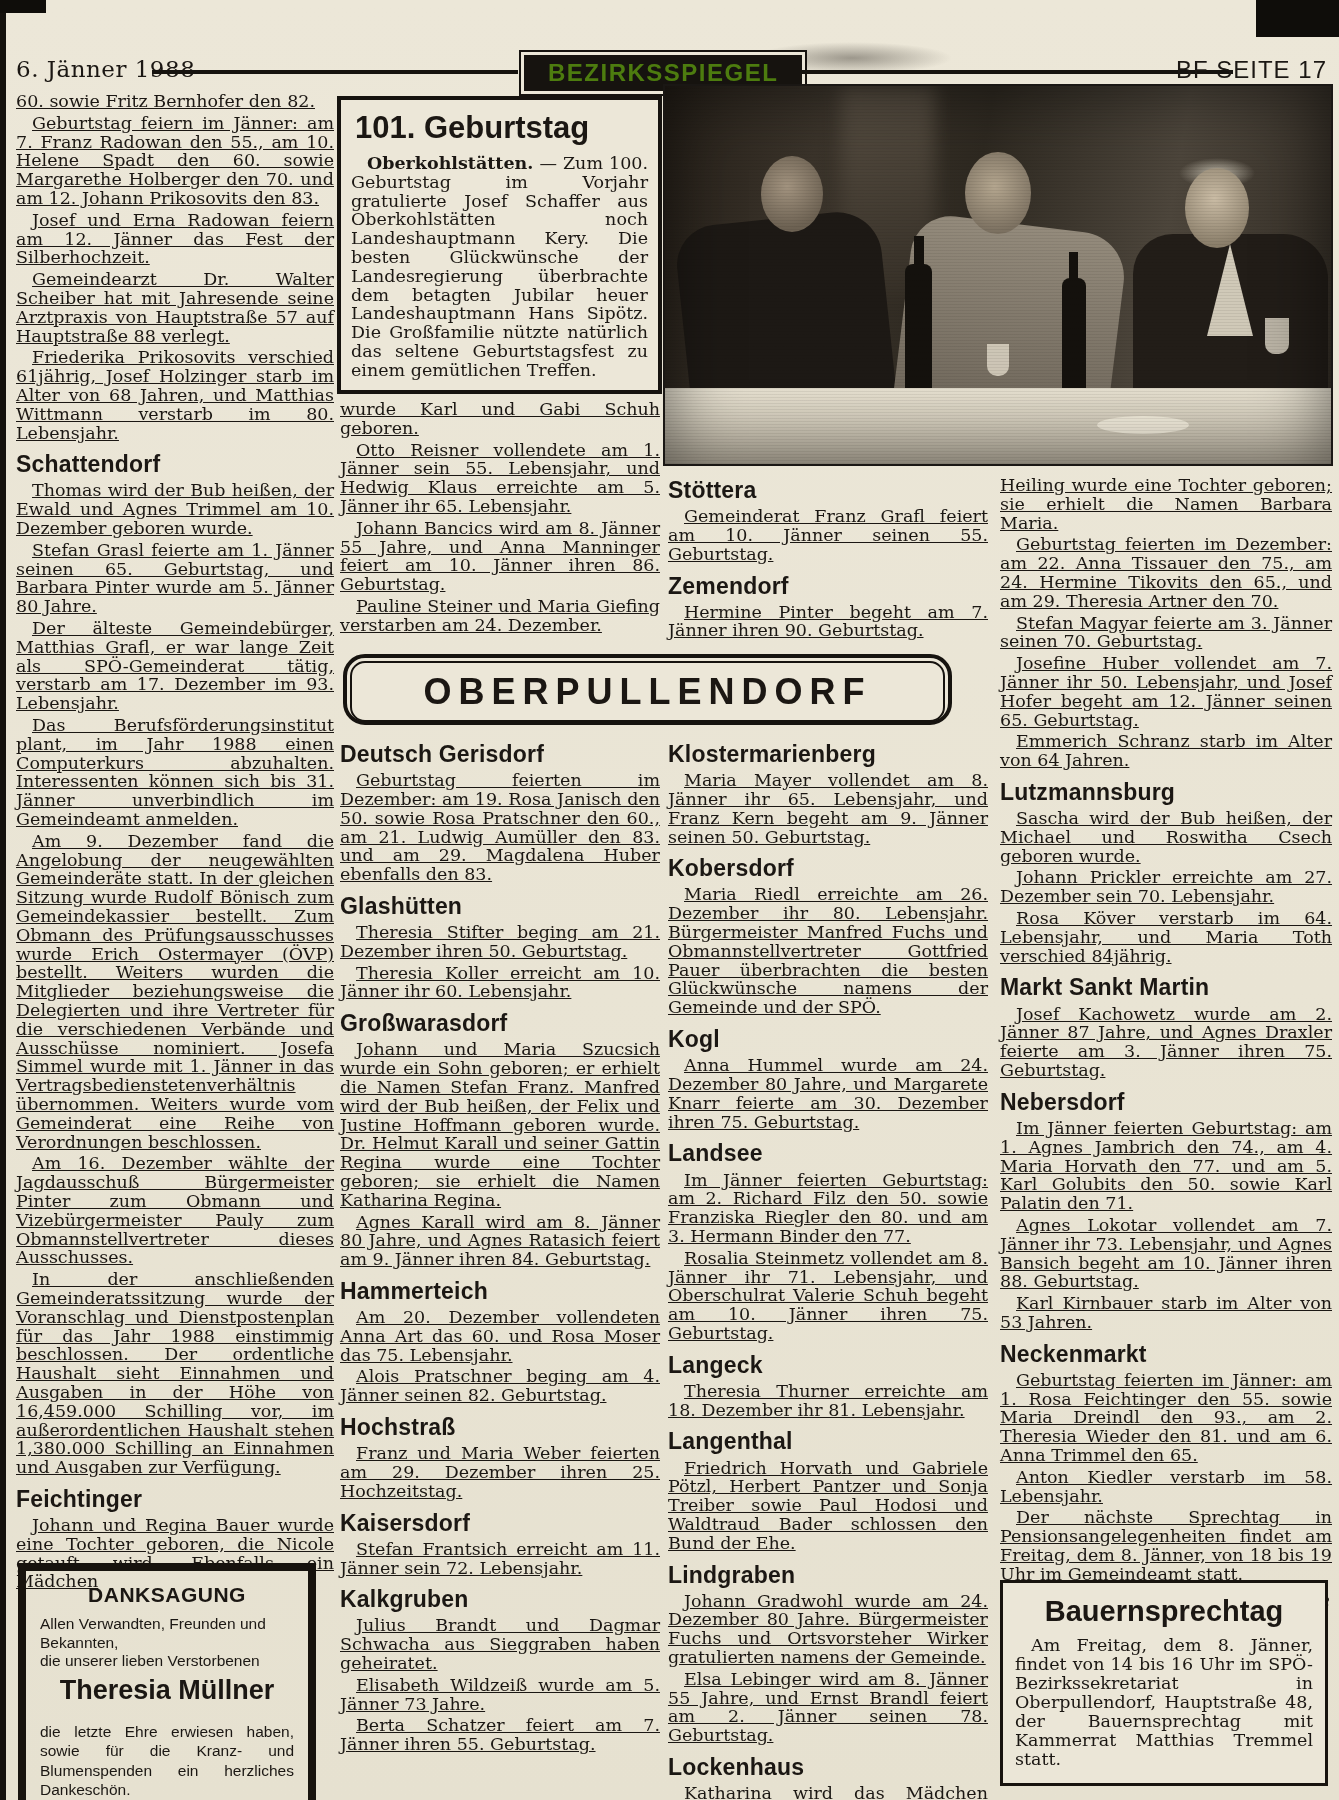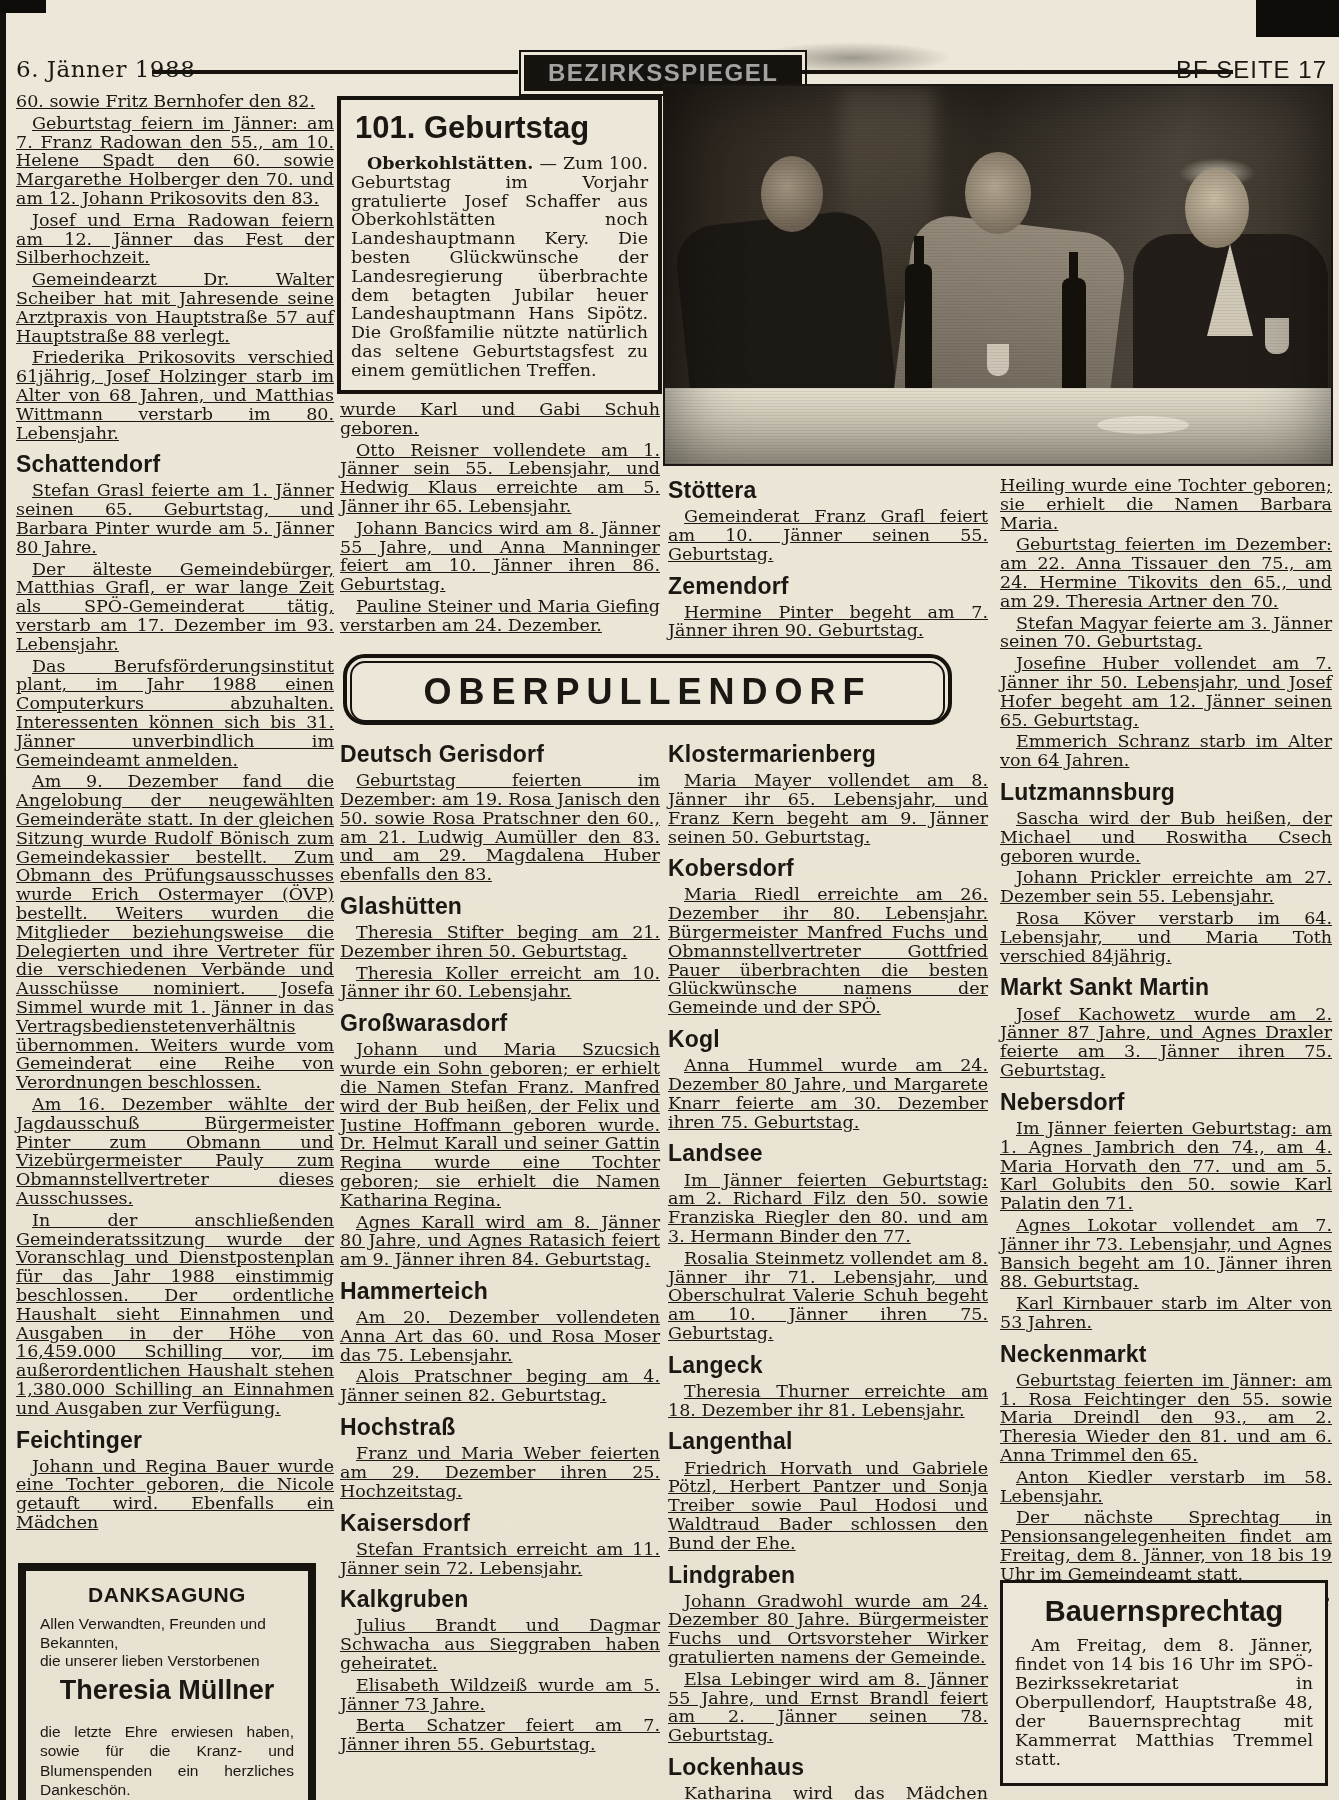--- a/index.html
+++ b/index.html
@@ -11,21 +11,21 @@
   .corner-tl{position:absolute;left:0;top:0;width:46px;height:13px;background:#0f0d0a;}
   .corner-tr{position:absolute;left:1256px;top:0;width:83px;height:37px;background:#0f0d0a;}
   .smudge{position:absolute;left:752px;top:42px;width:200px;height:32px;border-radius:50%;
           background:radial-gradient(closest-side,rgba(60,55,48,.45),rgba(60,55,48,0));}
   
   .date{position:absolute;left:16px;top:56px;font-size:23px;letter-spacing:.5px;}
   .rule{position:absolute;top:70px;height:4px;background:#16130f;}
   .rule-l{left:152px;width:366px;}
   .rule-r{left:801px;width:432px;}
   .masthead{position:absolute;left:519px;top:50px;border:2px solid #16130f;padding:3px;background:#ebe6d7;}
-  .masthead-in{background:#16130f;color:#a3a3a3;font-family:"Liberation Sans",sans-serif;
+  .masthead-in{background:#16130f;color:#4d7c0f;font-family:"Liberation Sans",sans-serif;
                font-weight:bold;font-size:24px;letter-spacing:1.5px;padding:4px 24px;}
   .page-label{position:absolute;right:12px;top:56px;font-family:"Liberation Sans",sans-serif;
               font-size:24px;letter-spacing:1px;}
   
   .col{position:absolute;font-size:17.5px;line-height:18.8px;}
   .p{margin:0 0 3px;text-align:justify;text-indent:16px;hyphens:auto;text-decoration:underline;-webkit-hyphens:auto;}
   .p.flush{text-indent:0;}
   .h{font-family:"Liberation Sans",sans-serif;font-weight:bold;font-size:23px;
      line-height:1.05;margin:10px 0 5px;letter-spacing:.2px;}
   
@@ -139,20 +139,21 @@
   </div>
 
   <div class="col" style="left:16px;top:92px;width:318px;">
     <p class="p flush">60. sowie Fritz Bernhofer den 82.</p>
     <p class="p">Geburtstag feiern im Jänner: am 7. Franz Radowan den 55., am 10. Helene Spadt den 60. sowie Margarethe Holberger den 70. und am 12. Johann Prikosovits den 83.</p>
     <p class="p">Josef und Erna Radowan feiern am 12. Jänner das Fest der Silberhochzeit.</p>
     <p class="p">Gemeindearzt Dr. Walter Scheiber hat mit Jahresende seine Arztpraxis von Hauptstraße 57 auf Hauptstraße 88 verlegt.</p>
     <p class="p">Friederika Prikosovits verschied 61jährig, Josef Holzinger starb im Alter von 68 Jahren, und Matthias Wittmann verstarb im 80. Lebensjahr.</p>
     <div class="section">
       <div class="h">Schattendorf</div>
+      <p class="p">Thomas wird der Bub heißen, der Ewald und Agnes Trimmel am 10. Dezember geboren wurde.</p>
       <p class="p">Stefan Grasl feierte am 1. Jänner seinen 65. Geburtstag, und Barbara Pinter wurde am 5. Jänner 80 Jahre.</p>
       <p class="p">Der älteste Gemeindebürger, Matthias Grafl, er war lange Zeit als SPÖ-Gemeinderat tätig, verstarb am 17. Dezember im 93. Lebensjahr.</p>
       <p class="p">Das Berufsförderungsinstitut plant, im Jahr 1988 einen Computerkurs abzuhalten. Interessenten können sich bis 31. Jänner unverbindlich im Gemeindeamt anmelden.</p>
       <p class="p">Am 9. Dezember fand die Angelobung der neugewählten Gemeinderäte statt. In der gleichen Sitzung wurde Rudolf Bönisch zum Gemeindekassier bestellt. Zum Obmann des Prüfungsausschusses wurde Erich Ostermayer (ÖVP) bestellt. Weiters wurden die Mitglieder beziehungsweise die Delegierten und ihre Vertreter für die verschiedenen Verbände und Ausschüsse nominiert. Josefa Simmel wurde mit 1. Jänner in das Vertragsbedienstetenverhältnis übernommen. Weiters wurde vom Gemeinderat eine Reihe von Verordnungen beschlossen.</p>
       <p class="p">Am 16. Dezember wählte der Jagdausschuß Bürgermeister Pinter zum Obmann und Vizebürgermeister Pauly zum Obmannstellvertreter dieses Ausschusses.</p>
       <p class="p">In der anschließenden Gemeinderatssitzung wurde der Voranschlag und Dienstpostenplan für das Jahr 1988 einstimmig beschlossen. Der ordentliche Haushalt sieht Einnahmen und Ausgaben in der Höhe von 16,459.000 Schilling vor, im außerordentlichen Haushalt stehen 1,380.000 Schilling an Einnahmen und Ausgaben zur Verfügung.</p>
     </div>
     <div class="section">
       <div class="h">Feichtinger</div>
       <p class="p">Johann und Regina Bauer wurde eine Tochter geboren, die Nicole getauft wird. Ebenfalls ein Mädchen</p>
@@ -256,21 +257,21 @@
 
   <div class="col" style="left:1000px;top:476px;width:332px;">
     <p class="p flush">Heiling wurde eine Tochter geboren; sie erhielt die Namen Barbara Maria.</p>
     <p class="p">Geburtstag feierten im Dezember: am 22. Anna Tissauer den 75., am 24. Hermine Tikovits den 65., und am 29. Theresia Artner den 70.</p>
     <p class="p">Stefan Magyar feierte am 3. Jänner seinen 70. Geburtstag.</p>
     <p class="p">Josefine Huber vollendet am 7. Jänner ihr 50. Lebensjahr, und Josef Hofer begeht am 12. Jänner seinen 65. Geburtstag.</p>
     <p class="p">Emmerich Schranz starb im Alter von 64 Jahren.</p>
     <div class="section">
       <div class="h">Lutzmannsburg</div>
       <p class="p">Sascha wird der Bub heißen, der Michael und Roswitha Csech geboren wurde.</p>
-      <p class="p">Johann Prickler erreichte am 27. Dezember sein 55. Lebensjahr.</p>
+      <p class="p">Johann Prickler erreichte am 27. Dezember sein 70. Lebensjahr.</p>
       <p class="p">Rosa Köver verstarb im 64. Lebensjahr, und Maria Toth verschied 84jährig.</p>
     </div>
     <div class="section">
       <div class="h">Markt Sankt Martin</div>
       <p class="p">Josef Kachowetz wurde am 2. Jänner 87 Jahre, und Agnes Draxler feierte am 3. Jänner ihren 75. Geburtstag.</p>
     </div>
     <div class="section">
       <div class="h">Nebersdorf</div>
       <p class="p">Im Jänner feierten Geburtstag: am 1. Agnes Jambrich den 74., am 4. Maria Horvath den 77. und am 5. Karl Golubits den 50. sowie Karl Palatin den 71.</p>
       <p class="p">Agnes Lokotar vollendet am 7. Jänner ihr 73. Lebensjahr, und Agnes Bansich begeht am 10. Jänner ihren 88. Geburtstag.</p>

